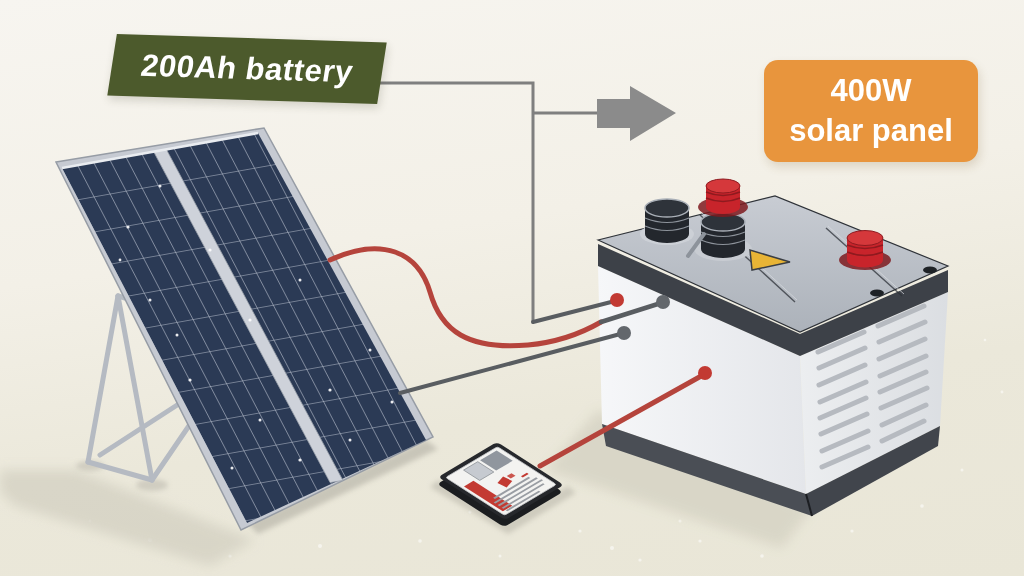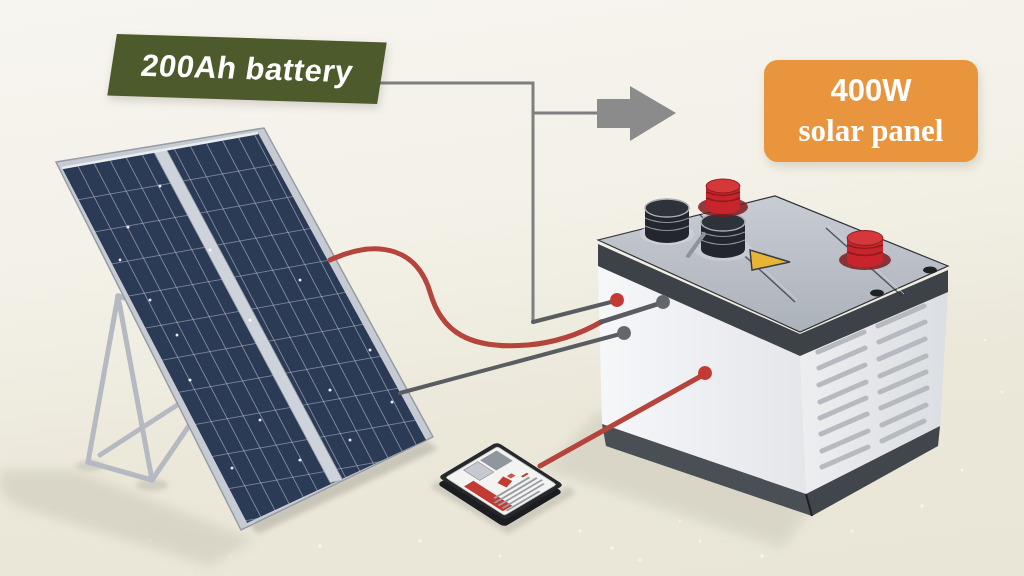--- a/index.html
+++ b/index.html
@@ -17,21 +17,21 @@
     left:112px;top:38px;width:270px;height:62px;
     background:#4c5a2c;font-size:31px;letter-spacing:.5px;
     transform:rotate(1.8deg) skewX(-7deg);
     box-shadow:2px 4px 8px rgba(60,60,40,.18);
   }
   .label-panel{
     left:764px;top:60px;width:214px;height:102px;border-radius:14px;
     background:#e8953d;font-size:31px;line-height:1.28;
     box-shadow:2px 5px 10px rgba(120,90,40,.18);
   }
-  .label-panel .l2{display:block;font-family:Liberation Serif, serif;}
+  .label-panel .l2{display:block;}
 </style>
 </head>
 <body>
 
 <div class="stage">
 
 <svg width="1024" height="576" viewBox="0 0 1024 576">
   <defs>
     <pattern id="cells" patternUnits="userSpaceOnUse" width="16.3" height="36.2" patternTransform="matrix(0.9845,-0.1758,0.4622,0.8868,62,168)">
       <rect x="0" y="0" width="16.3" height="36.2" fill="#2b3a55"></rect>

